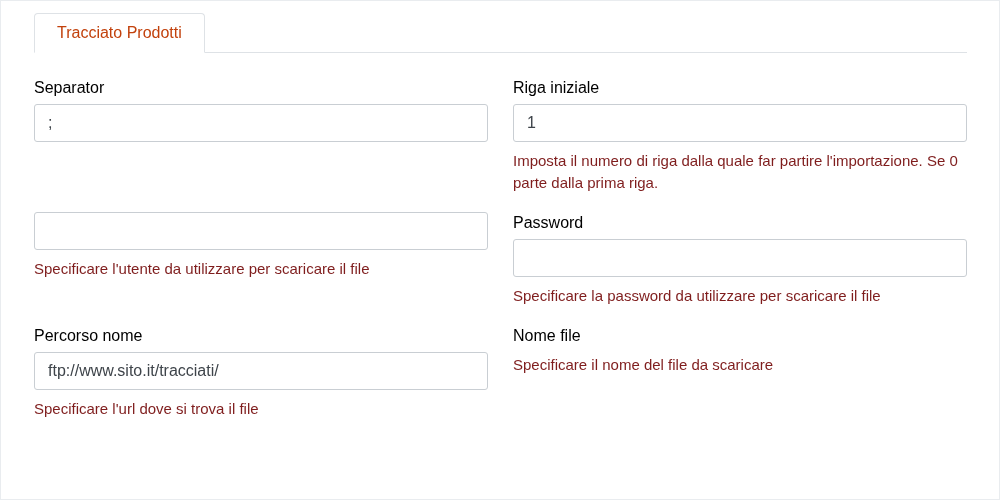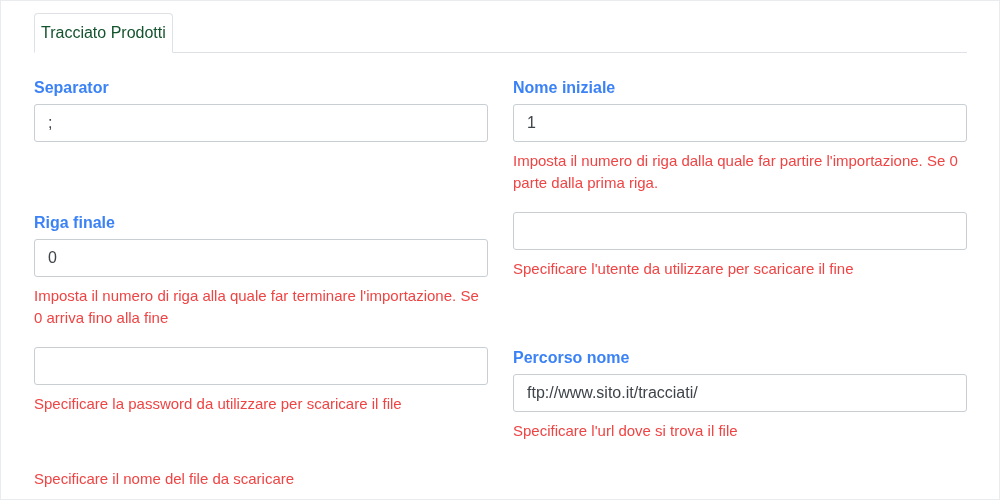--- a/index.html
+++ b/index.html
@@ -23,62 +23,61 @@
   .tabbar {
     display: flex;
     border-bottom: 1px solid #dee2e6;
   }
   .tab {
     background: #ffffff;
     border: 1px solid #dee2e6;
     border-bottom: 1px solid #ffffff;
     border-radius: 4px 4px 0 0;
     margin-bottom: -1px;
-    padding: 8px 6px;
+    padding: 8px 22px;
     font-size: 16px;
     line-height: 22px;
-    color: #14532d;
+    color: #c2410c;
     cursor: pointer;
     white-space: nowrap;
   }
   
   .form-grid {
     margin-top: 24px;
     display: grid;
     grid-template-columns: 1fr 1fr;
     column-gap: 25px;
     row-gap: 18px;
   }
   .group { display: block; }
   .lbl {
     display: block;
     font-size: 16px;
     line-height: 21px;
-    color: #3b82f6;
+    color: #000000;
     margin-bottom: 6px;
-    font-weight: bold;
   }
   .inp {
     display: block;
     width: 100%;
     height: 38px;
     border: 1px solid #c9ced3;
     border-radius: 3px;
     background: #ffffff;
     padding: 0 13px;
     font-family: "Liberation Sans", "DejaVu Sans", sans-serif;
     font-size: 16px;
     color: #3e444a;
     outline: none;
   }
   .help {
     margin-top: 8px;
     font-size: 15px;
     line-height: 22px;
-    color: #ef4444;
+    color: #7f1d1d;
   }
 </style>
 </head>
 <body>
 
 <div class="card">
   <div class="content">
 
     <div class="tabbar">
       <div class="tab">
@@ -88,46 +87,43 @@
 
     <div class="form-grid">
 
       <div class="group">
         <label class="lbl">Separator</label>
         <input class="inp" type="text" value=";" style="">
       </div>
 
 
       <div class="group">
-        <label class="lbl">Nome iniziale</label>
+        <label class="lbl">Riga iniziale</label>
         <input class="inp" type="text" value="1" style="">
         <div class="help">Imposta il numero di riga dalla quale far partire l'importazione. Se 0 parte dalla prima riga.</div>
       </div>
 
+
       <div class="group">
-        <label class="lbl">Riga finale</label>
-        <input class="inp" type="text" value="0" style="">
-        <div class="help">Imposta il numero di riga alla quale far terminare l'importazione. Se 0 arriva fino alla fine</div>
+        <input class="inp" type="text" value="" style="">
+        <div class="help">Specificare l'utente da utilizzare per scaricare il file</div>
       </div>
 
       <div class="group">
-        <input class="inp" type="text" value="" style="">
-        <div class="help">Specificare l'utente da utilizzare per scaricare il fine</div>
-      </div>
-
-      <div class="group">
+        <label class="lbl">Password</label>
         <input class="inp" type="password" value="" style="">
         <div class="help">Specificare la password da utilizzare per scaricare il file</div>
       </div>
 
       <div class="group">
         <label class="lbl">Percorso nome</label>
         <input class="inp" type="text" value="ftp://www.sito.it/tracciati/" style="">
         <div class="help">Specificare l'url dove si trova il file</div>
       </div>
 
       <div class="group">
+        <label class="lbl">Nome file</label>
         <div class="help">Specificare il nome del file da scaricare</div>
       </div>
 
     </div>
   </div>
 </div>
 
 </body></html>

